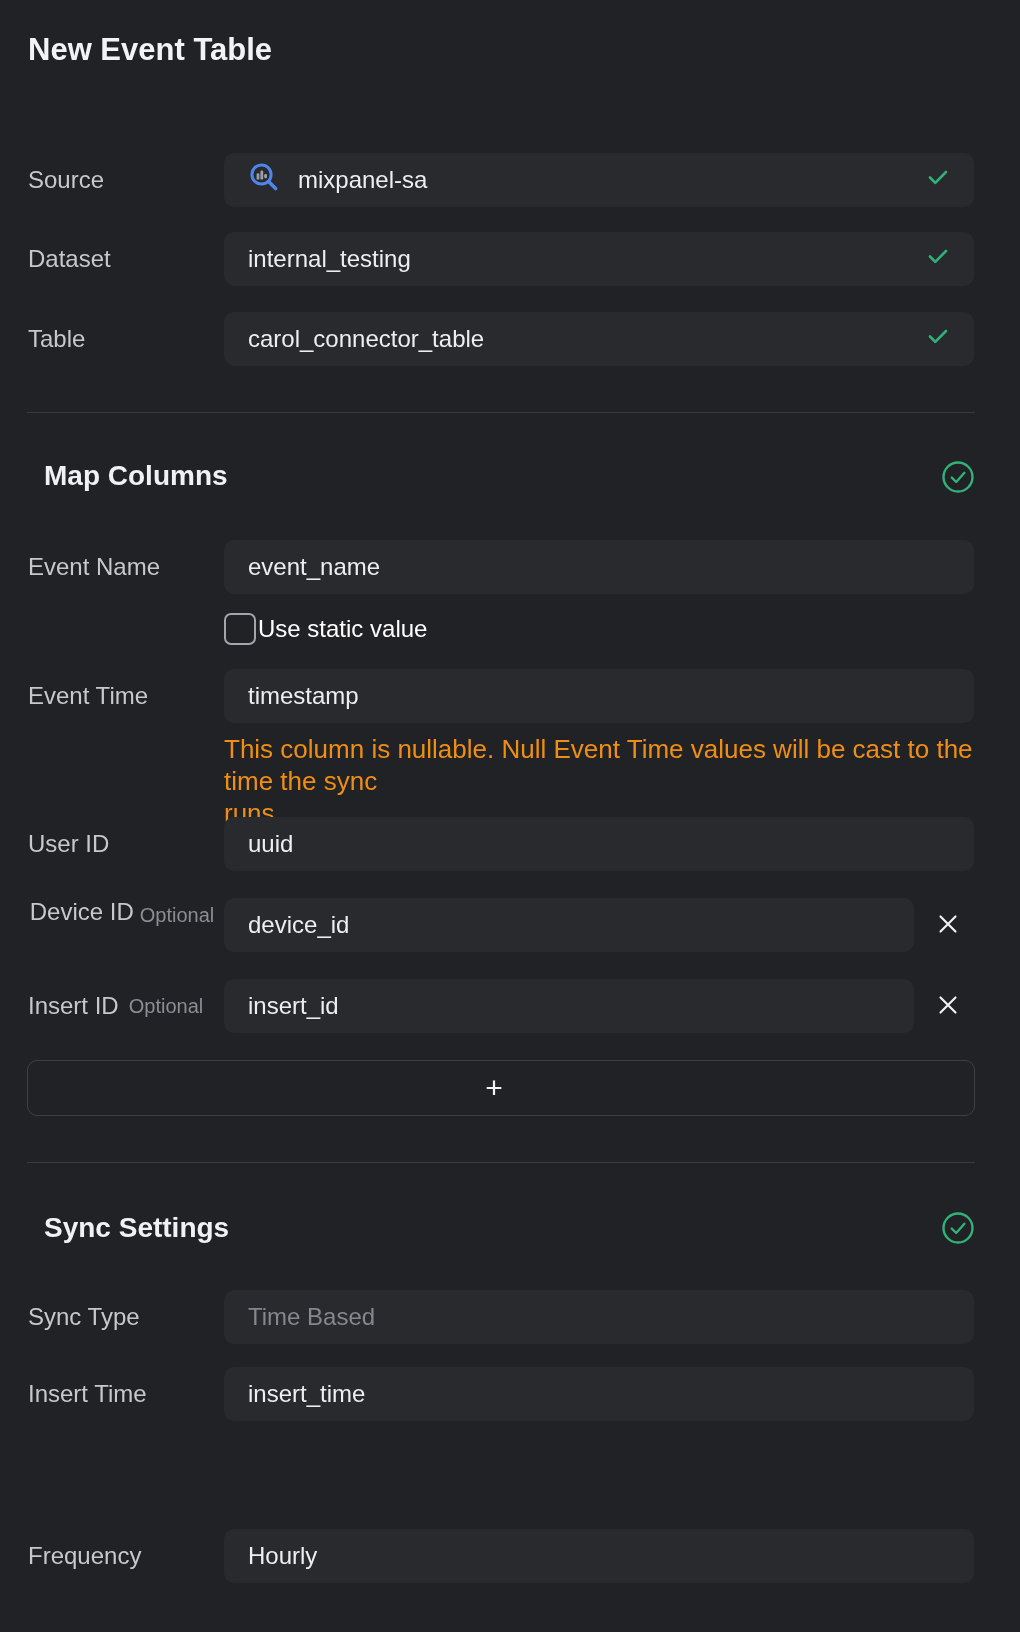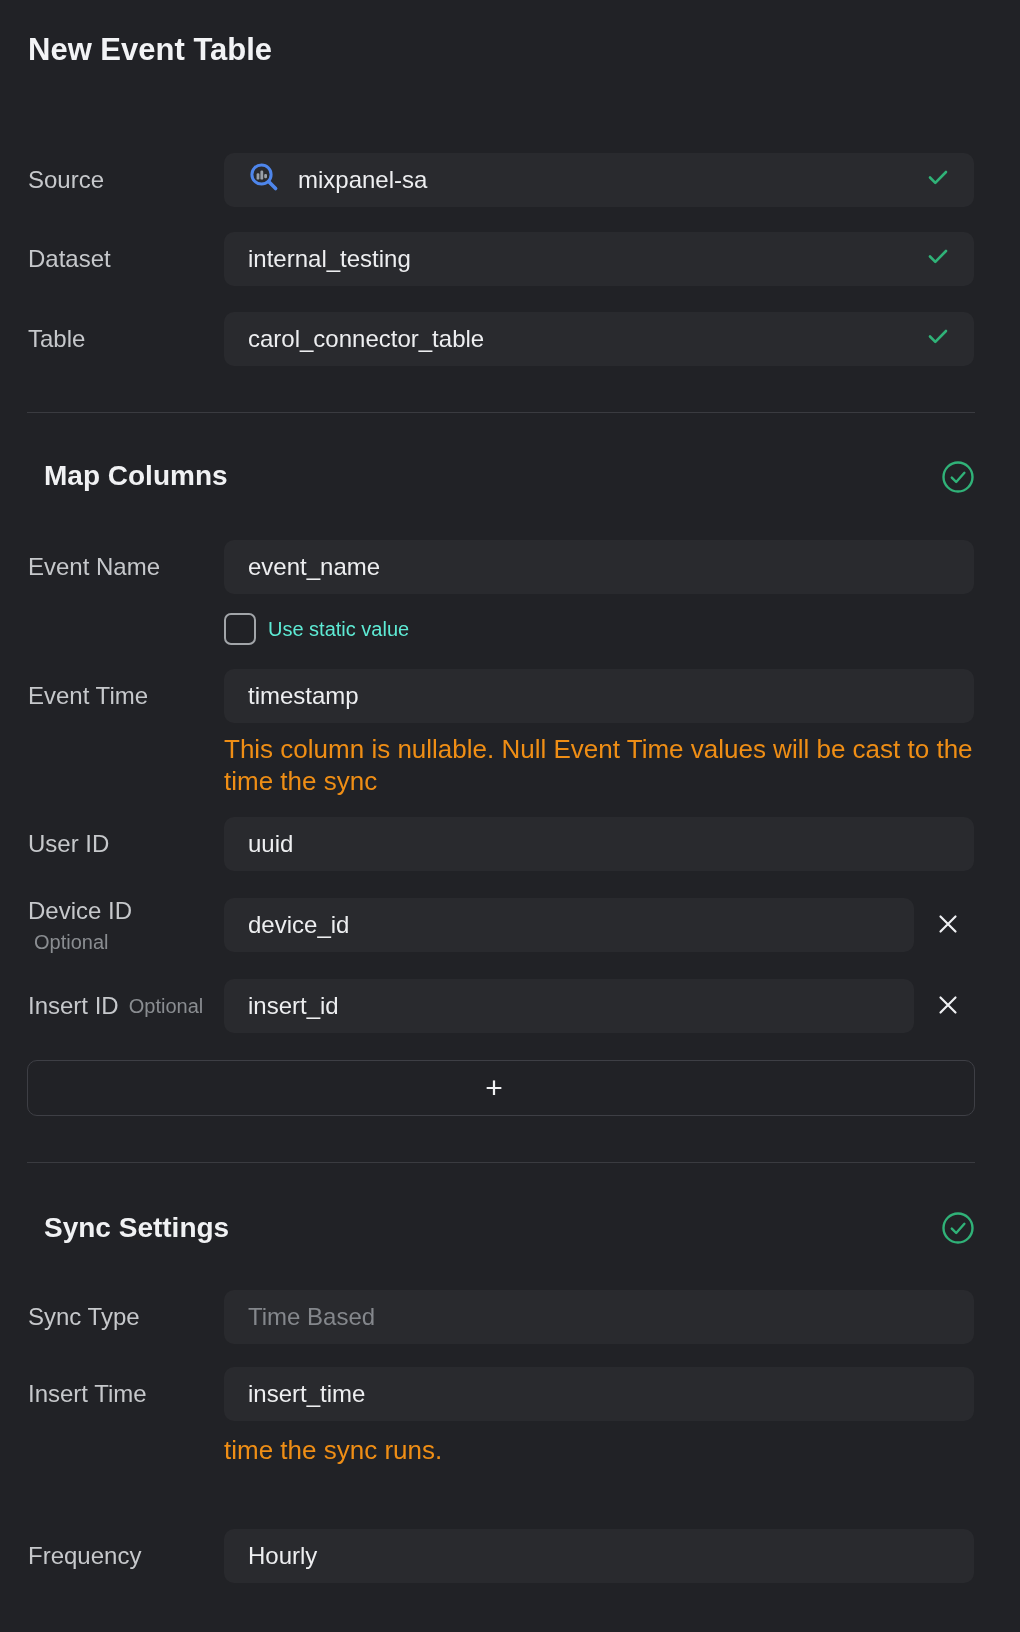--- a/index.html
+++ b/index.html
@@ -12,42 +12,42 @@
   .page-title{
     left:28px;top:30px;font-size:31px;font-weight:700;color:#F2F3F5;line-height:40px;
   }
   .section-heading{
     left:44px;font-size:28px;font-weight:700;color:#F0F1F3;line-height:36px;
   }
   .row-label{
     left:28px;width:188px;height:54px;display:flex;align-items:center;
     font-size:24px;color:#C6C8CB;
   }
-  .row-label.two-line{flex-direction:column;align-items:flex-start;justify-content:center;}
+  .row-label.two-line{flex-direction:row;align-items:flex-start;justify-content:center;}
   .optional{font-size:20px;color:#8A8D91;}
   .field{
     left:224px;width:750px;height:54px;background:#292A2E;border-radius:10px;
     display:flex;align-items:center;padding:0 24px;box-sizing:border-box;
     font-size:24px;color:#EDEEF0;
   }
   .field.short{width:690px;}
   .field.disabled{color:#84878C;}
   .field .check-icon{margin-left:auto;}
   .src-icon{margin-right:18px;flex:0 0 auto;}
   .divider{left:27px;width:948px;height:0;border-top:1px solid #3A3B40;}
   .warning{
     left:224px;width:760px;font-size:26px;line-height:32px;color:#EF8E15;
   }
   .warning span{display:block;}
   .checkbox-row{left:224px;display:flex;align-items:center;}
   .checkbox{
     width:28px;height:28px;border:2px solid #A2A5A9;border-radius:7px;
     background:transparent;flex:0 0 auto;cursor:pointer;
   }
-  .checkbox-label{margin-left:12px;font-size:20px;color:#5eead4;}
+  .checkbox-label{margin-left:2px;font-size:24px;color:#ffffff;}
   .remove-btn{
     width:42px;height:42px;display:flex;align-items:center;justify-content:center;
     background:transparent;border:none;cursor:pointer;padding:0;
   }
   .add-btn{
     left:27px;top:1060px;width:948px;height:56px;border:1px solid #3E3F45;
     border-radius:10px;background:transparent;display:flex;align-items:center;
     justify-content:center;color:#F0F1F3;cursor:pointer;
   }
   .add-btn .plus{font-size:30px;font-weight:400;margin-right:14px;line-height:1;}
@@ -117,20 +117,21 @@
   <div class="checkbox"></div>
   <span class="checkbox-label">Use static value</span>
 </div>
 
 <div class="abs row-label" style="top:669px">Event Time</div>
 <div class="abs field" style="top:669px">
   <span>timestamp</span>
 </div>
 <div class="abs warning" style="top:733px">
   <span>This column is nullable. Null Event Time values will be cast to the time the sync</span>
+  <span>runs.</span>
 </div>
 
 <div class="abs row-label" style="top:817px">User ID</div>
 <div class="abs field" style="top:817px">
   <span>uuid</span>
 </div>
 
 <div class="abs row-label two-line" style="top:898px">
   <span>Device ID</span>
   <span class="optional" style="margin-left:6px;margin-top:6px;">Optional</span>
@@ -178,19 +179,18 @@
 <div class="abs row-label" style="top:1290px">Sync Type</div>
 <div class="abs field disabled" style="top:1290px">
   <span>Time Based</span>
 </div>
 
 <div class="abs row-label" style="top:1367px">Insert Time</div>
 <div class="abs field" style="top:1367px">
   <span>insert_time</span>
 </div>
 <div class="abs warning" style="top:1434px">
-  <span>time the sync runs.</span>
 </div>
 
 <div class="abs row-label" style="top:1529px">Frequency</div>
 <div class="abs field" style="top:1529px">
   <span>Hourly</span>
 </div>
 
 </body></html>

